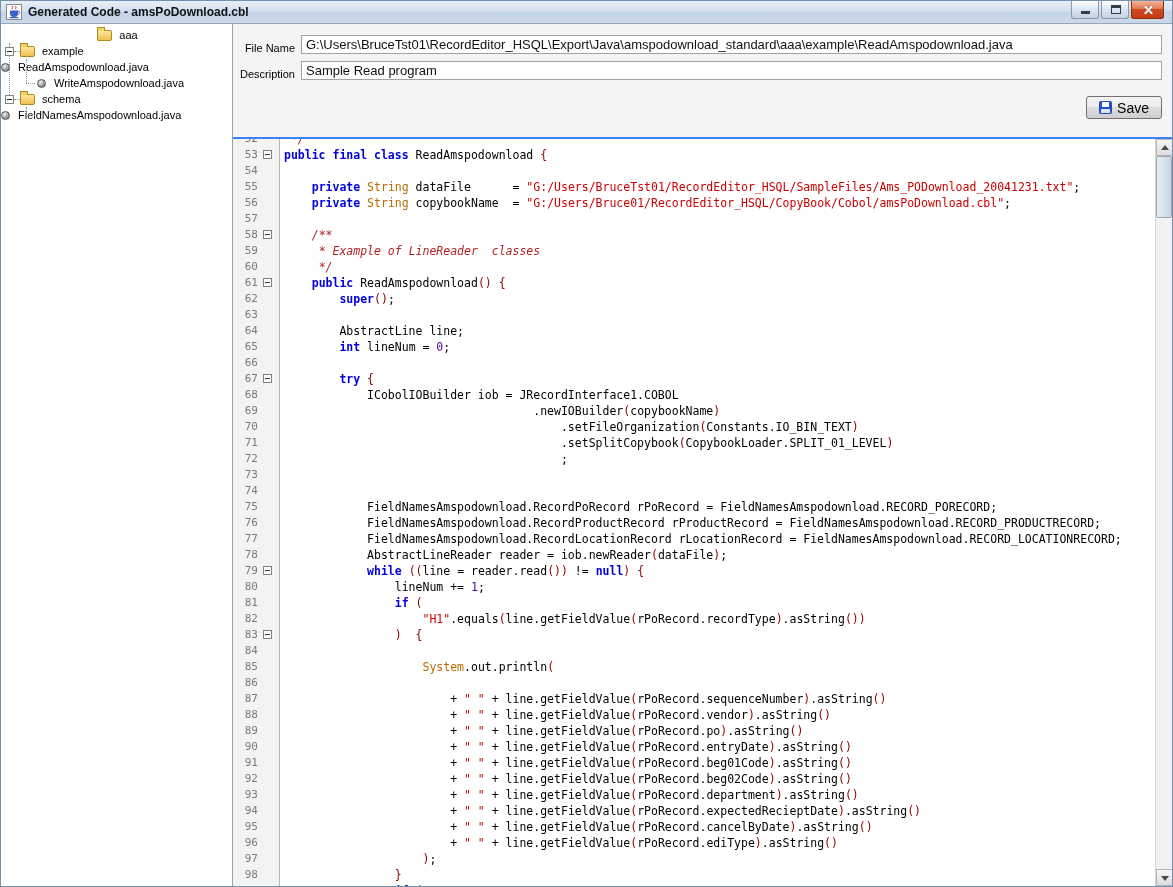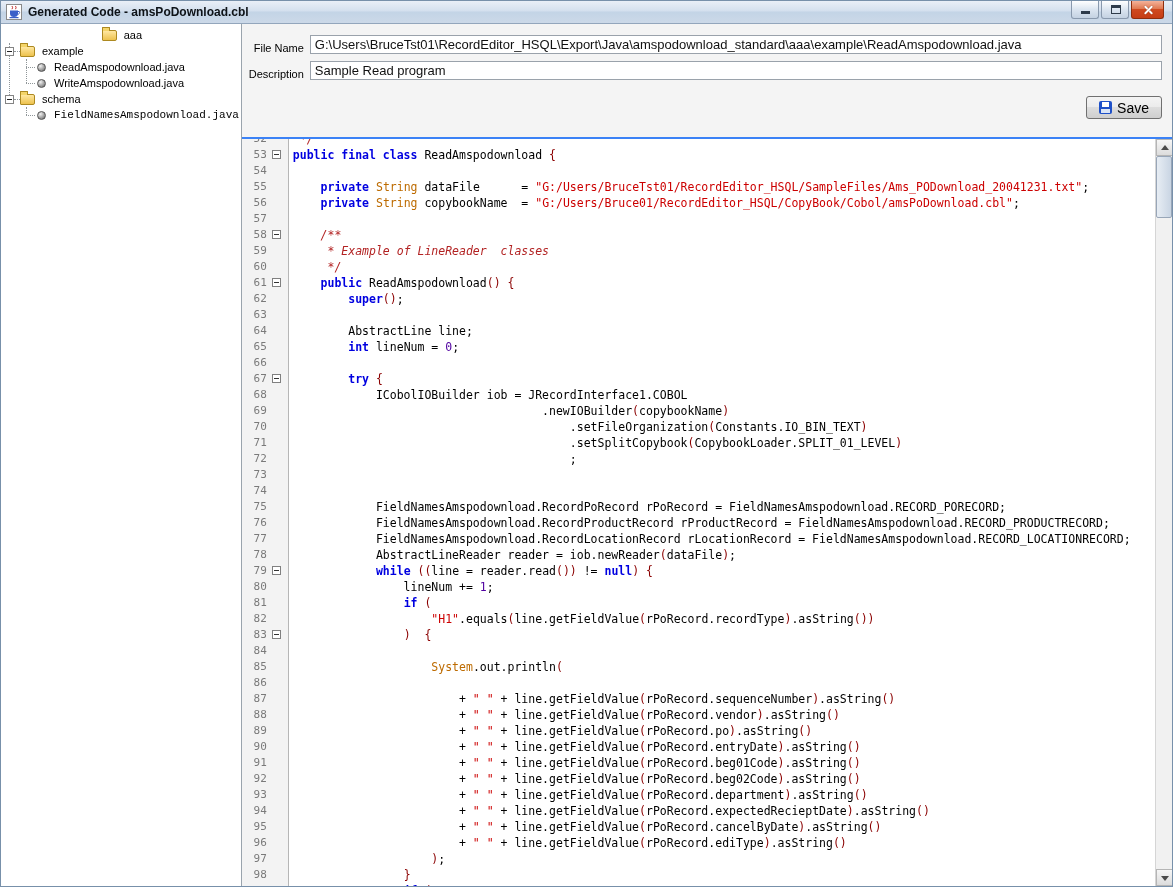--- a/index.html
+++ b/index.html
@@ -122,34 +122,34 @@
       <div class="dot-h" style="left:25px;top:91px;width:9px;"></div>
     <div class="tree-row" style="padding-left: 4px; justify-content: center;">
           <span class="ic-folder"></span>
           <span class="tree-label">aaa</span>
         </div>
         <div class="tree-row" style="padding-left: 4px;">
           <span class="exp"></span>
           <span class="ic-folder"></span>
           <span class="tree-label">example</span>
         </div>
-        <div class="tree-row" style="padding-left: 36px;">
+        <div class="tree-row" style="">
           <span class="ic-ball"></span>
           <span class="tree-label">ReadAmspodownload.java</span>
         </div>
         <div class="tree-row" style="padding-left: 36px;">
           <span class="ic-ball"></span>
           <span class="tree-label">WriteAmspodownload.java</span>
         </div>
         <div class="tree-row" style="padding-left: 4px;">
           <span class="exp"></span>
           <span class="ic-folder"></span>
           <span class="tree-label">schema</span>
         </div>
-        <div class="tree-row" style="padding-left: 36px; font-family: Liberation Mono, monospace;">
+        <div class="tree-row" style="">
           <span class="ic-ball"></span>
           <span class="tree-label">FieldNamesAmspodownload.java</span>
         </div>
       </div>
 
     <div class="main">
       <div class="form-row">
         <span class="form-label">File Name</span>
         <input class="field" value="G:\Users\BruceTst01\RecordEditor_HSQL\Export\Java\amspodownload_standard\aaa\example\ReadAmspodownload.java" style="">
       </div>

